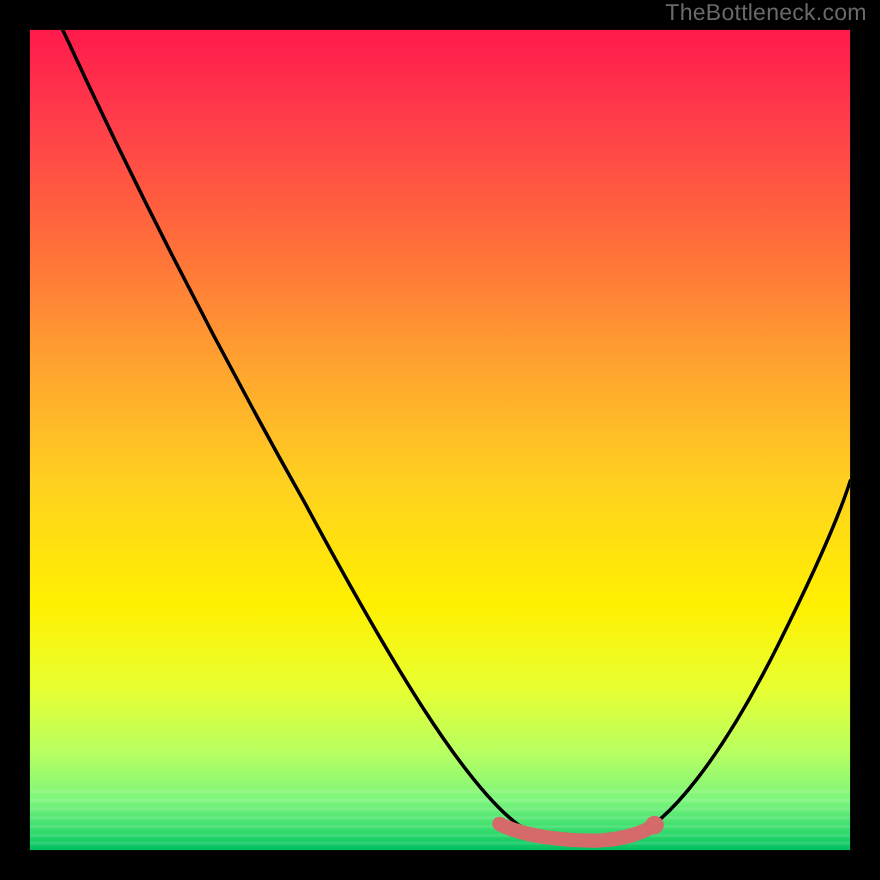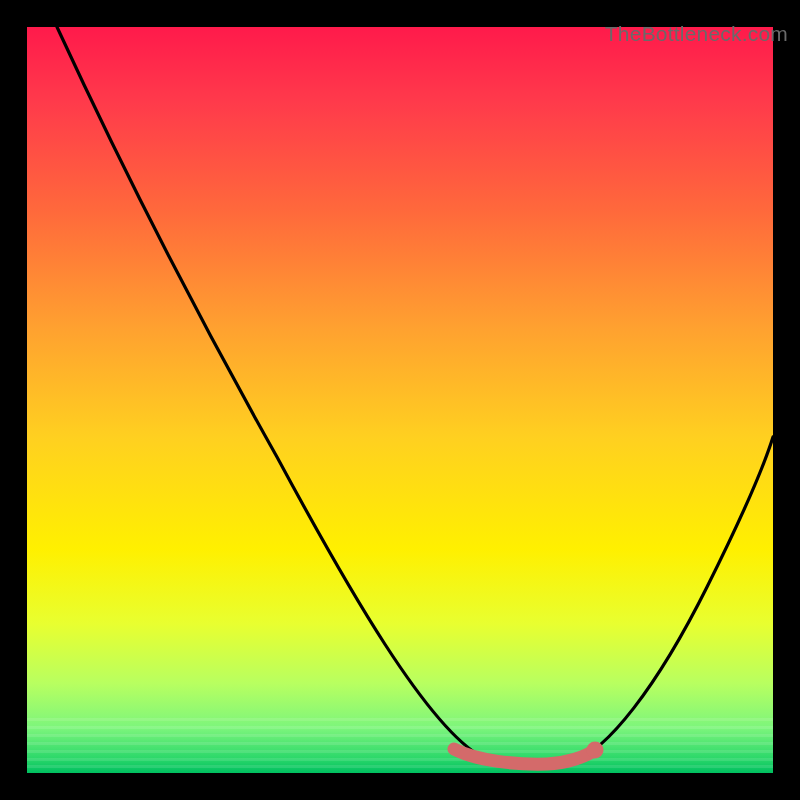--- a/index.html
+++ b/index.html
@@ -50,21 +50,21 @@
     background: rgba(255,255,255,0.5);
   }
   svg.curves {
     position: absolute;
     left: 0; top: 0;
     width: 746px;
     height: 746px;
   }
   .watermark {
     position: absolute;
-    top: 22px;
+    top: 0;
     right: 12px;
     color: #6a6a6a;
     font-size: 21px;
     font-weight: 500;
     letter-spacing: 0.2px;
   }
 </style>
 </head>
 <body>
 

